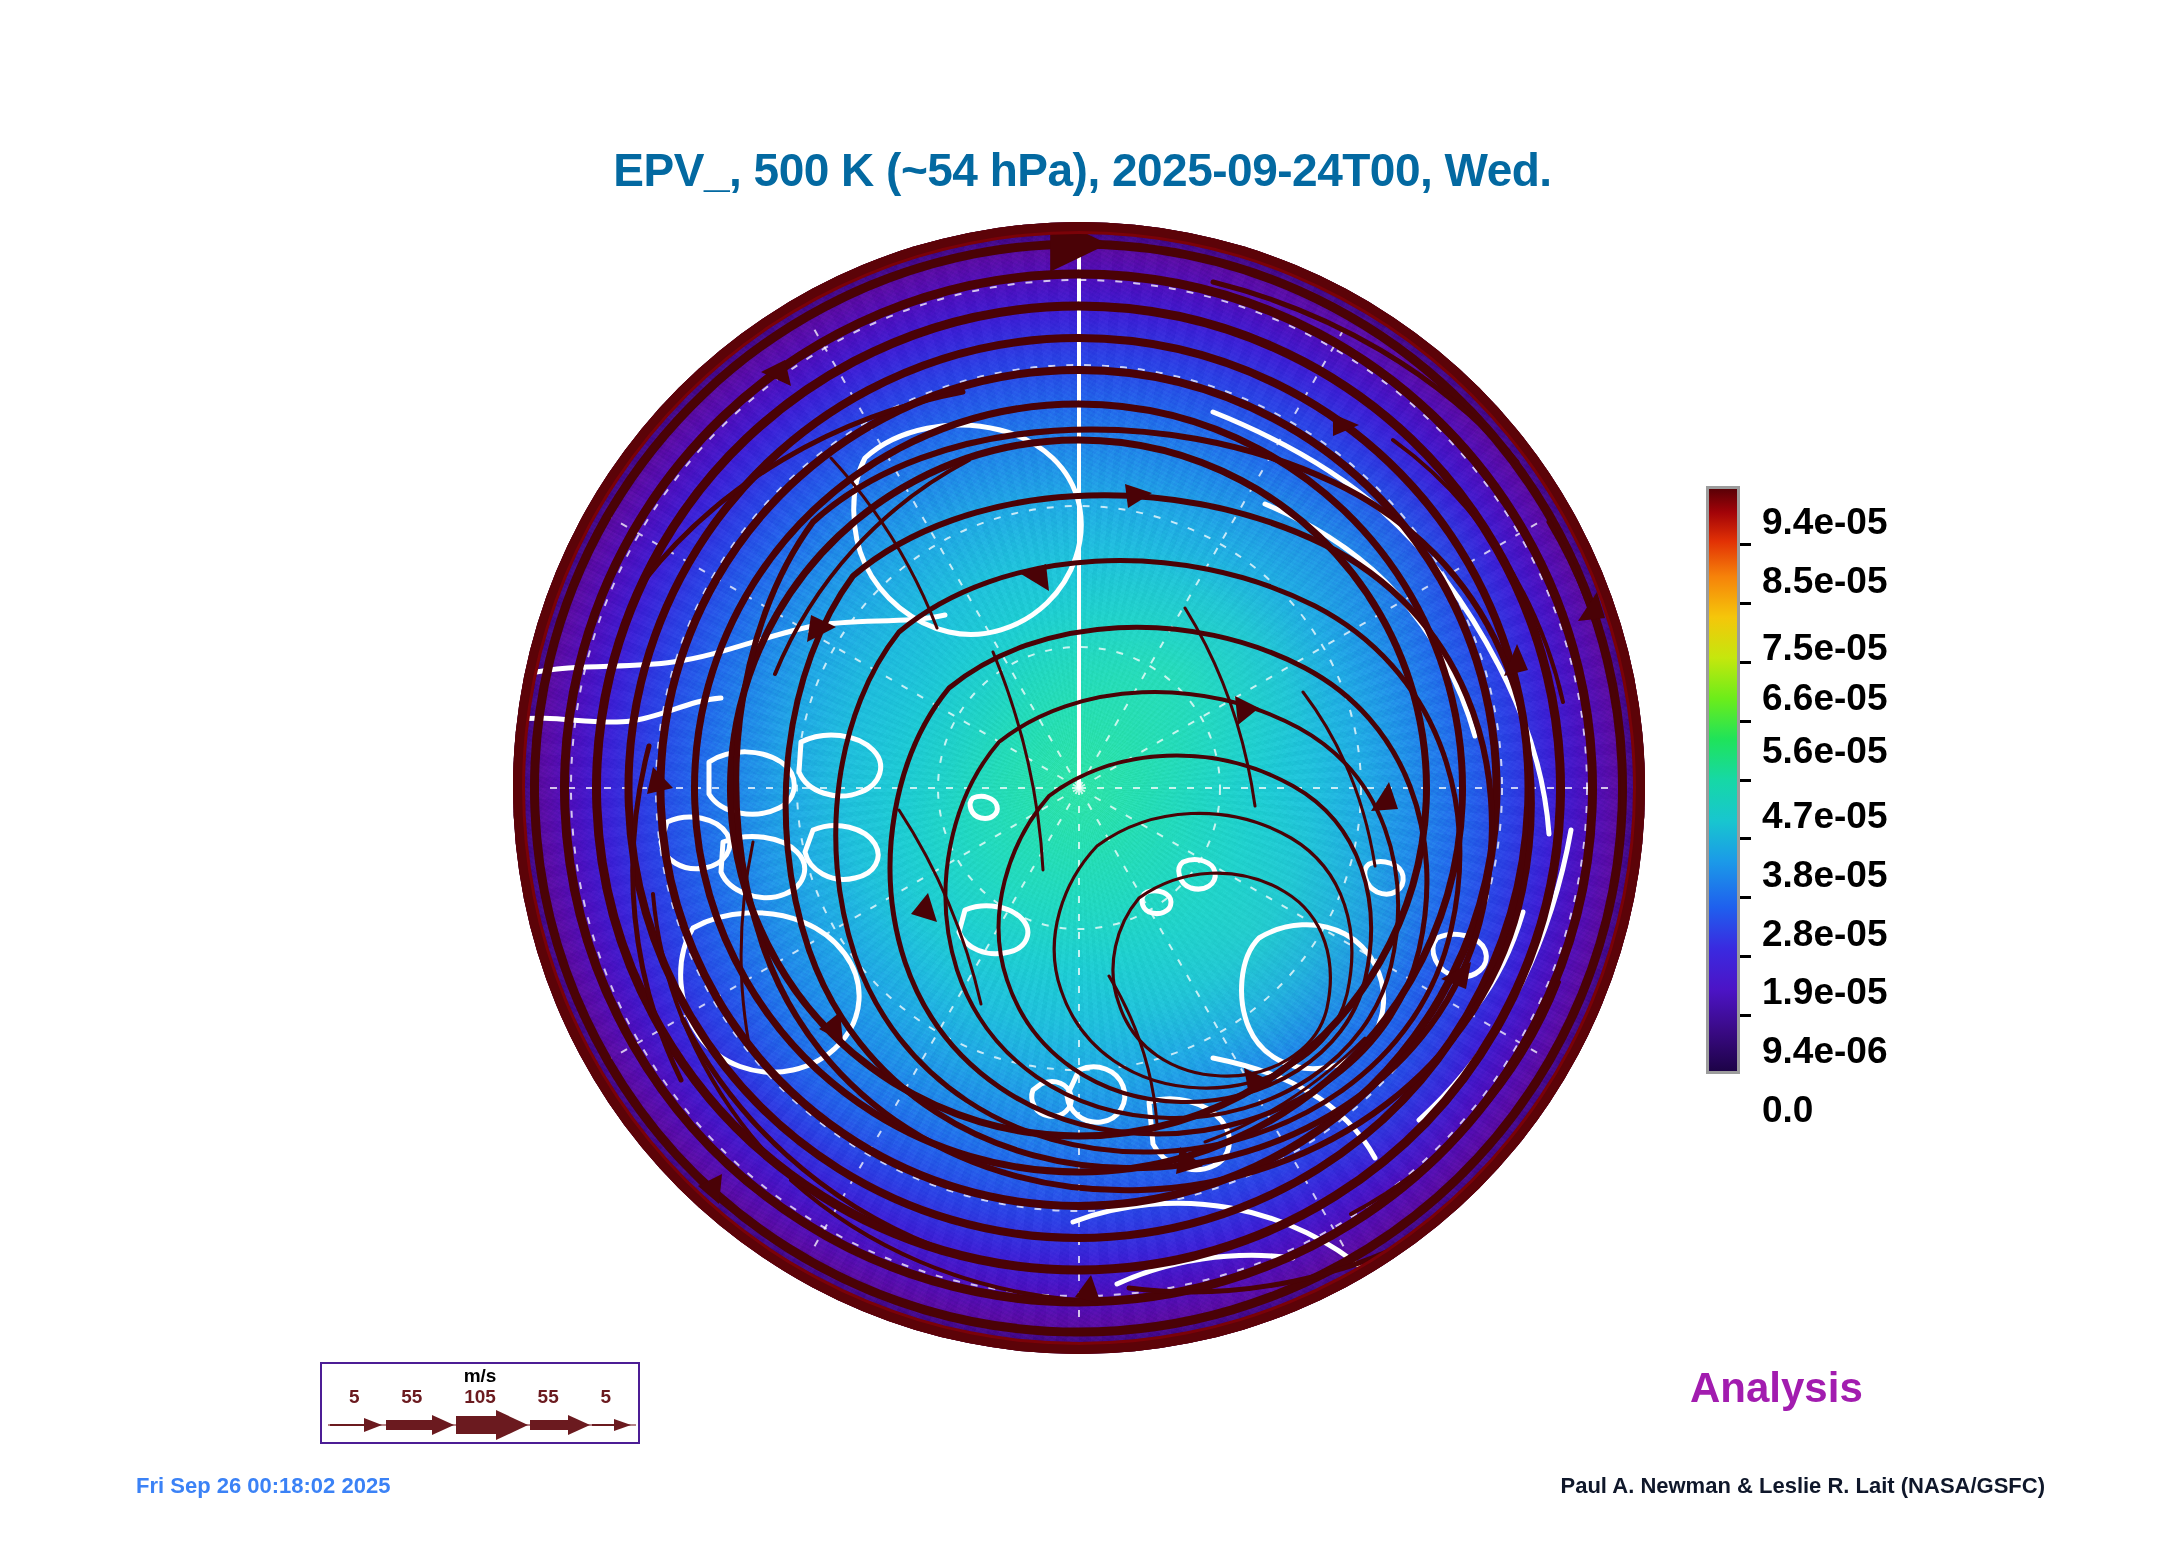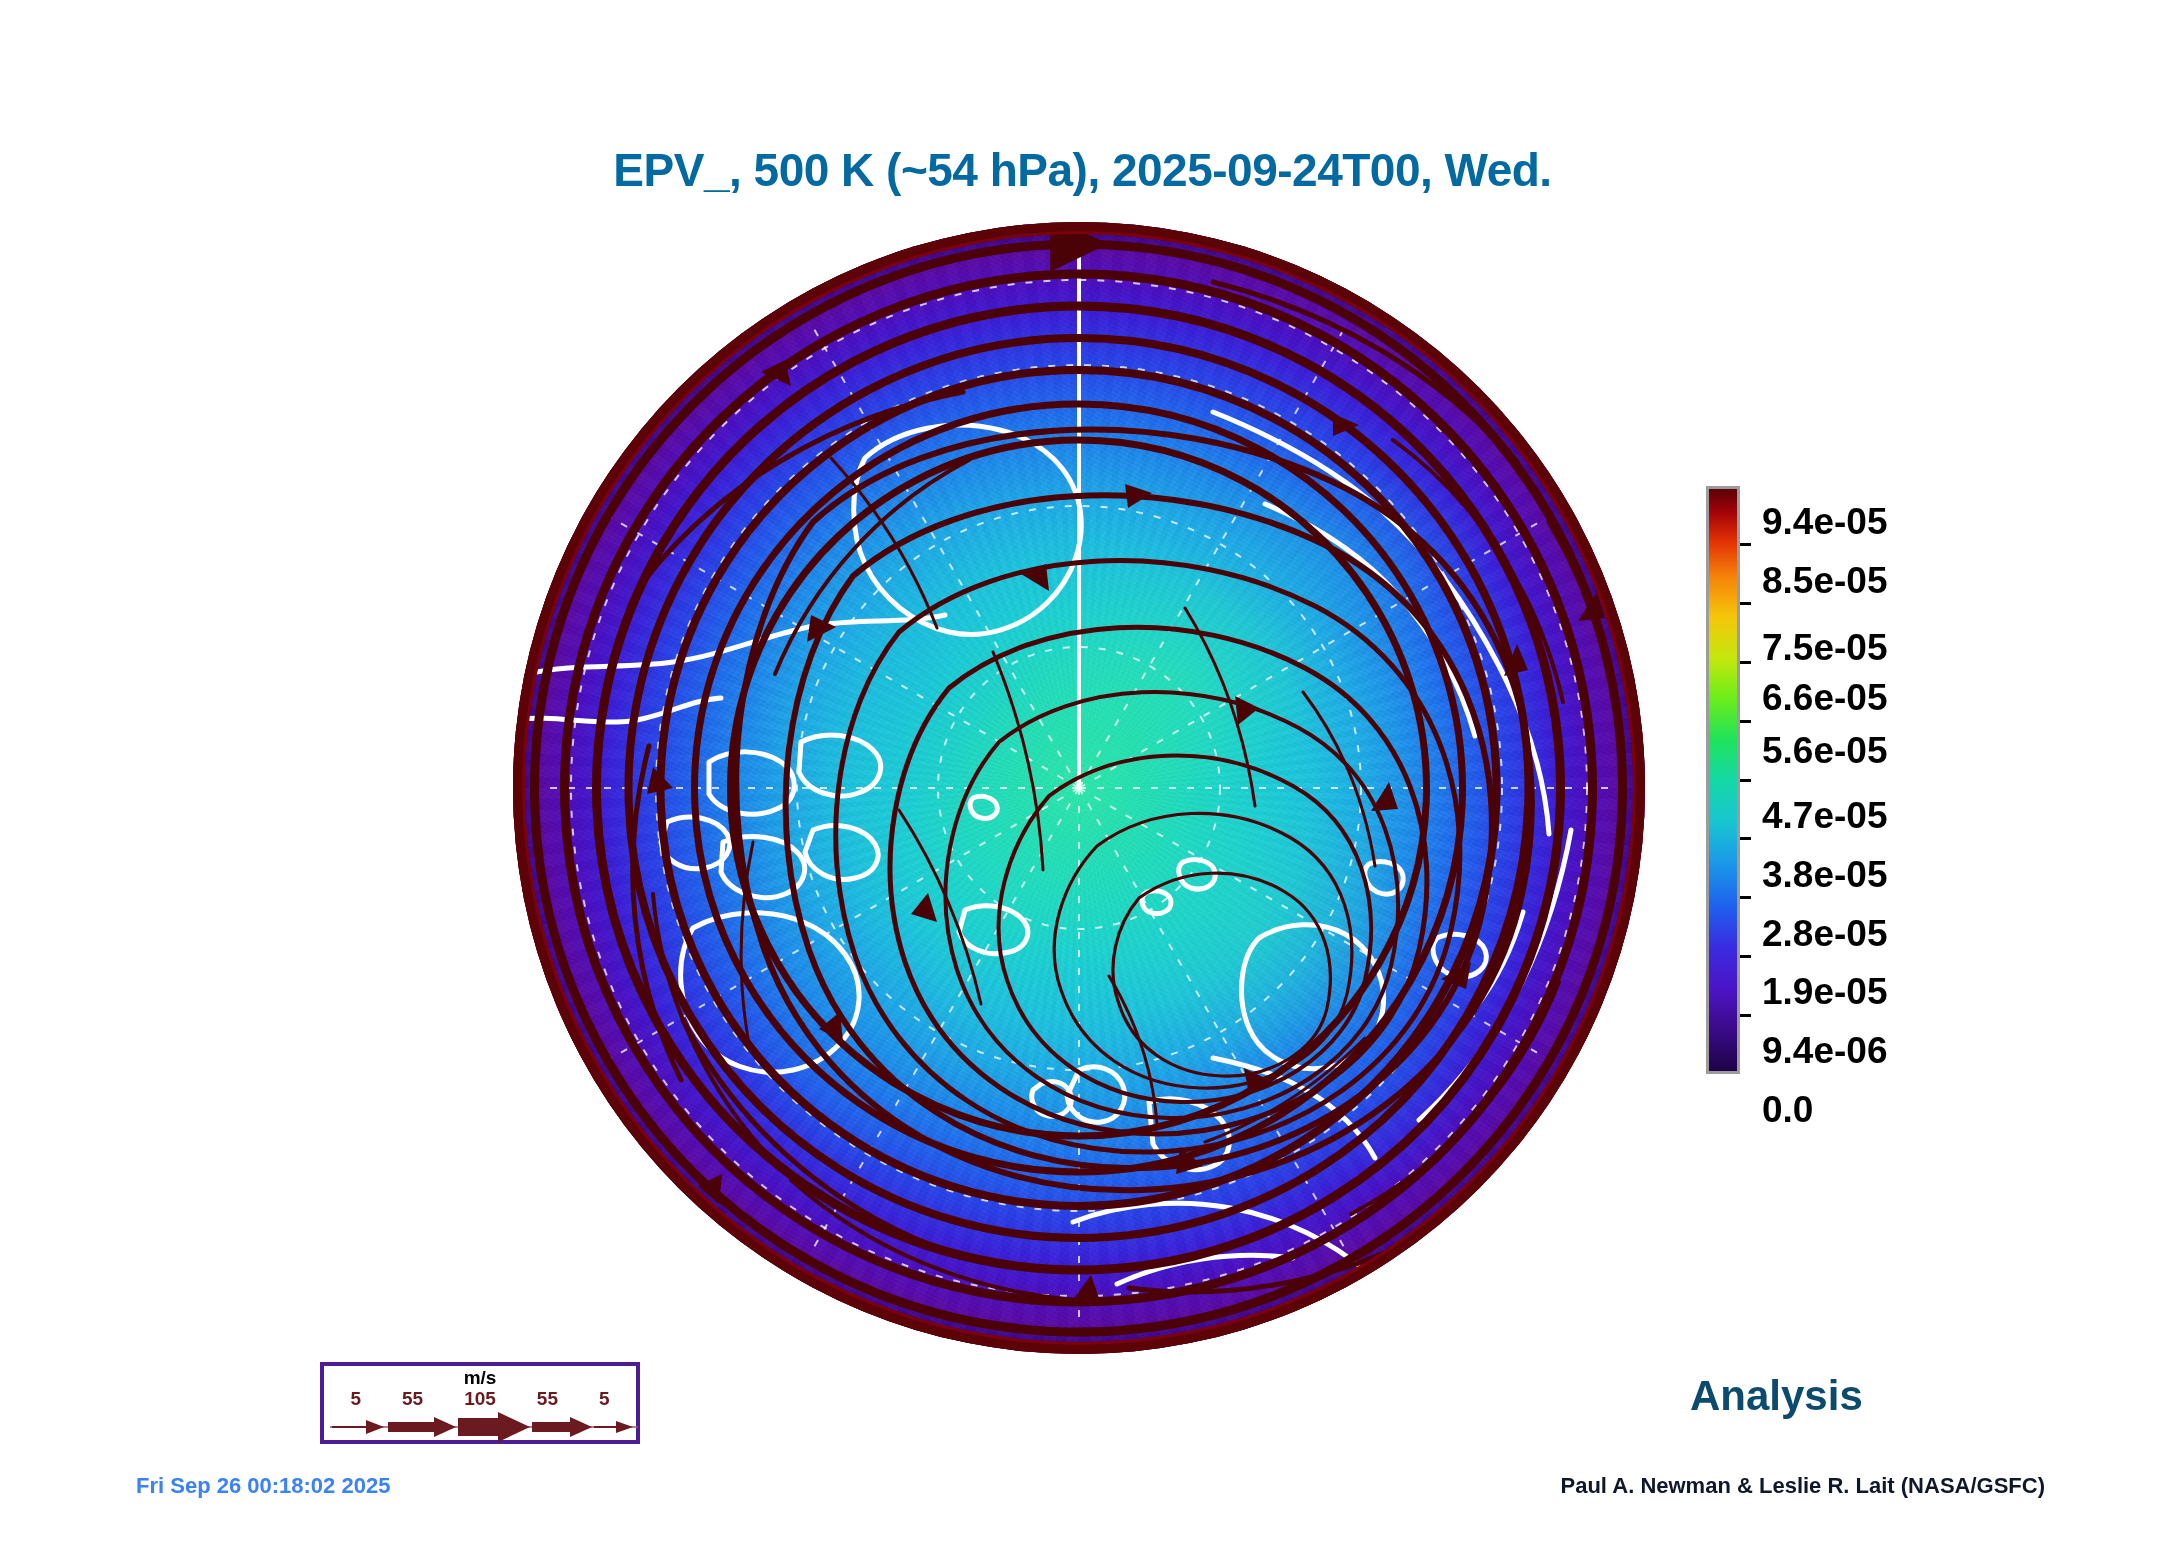--- a/index.html
+++ b/index.html
@@ -176,21 +176,21 @@
     margin-top: 36px;
   }
 
   
   .wind-legend {
     position: absolute;
     left: 320px;
     top: 1362px;
     width: 320px;
     height: 82px;
-    border: 4px solid #4c1d95;
+    border: 2px solid #4c1d95;
     box-sizing: border-box;
     background: #ffffff;
   }
   .wind-units {
     position: absolute;
     left: 0;
     top: 1px;
     width: 100%;
     text-align: center;
     font-size: 19px;
@@ -220,22 +220,21 @@
     height: 30px;
   }
 
   
   .analysis-label {
     position: absolute;
     left: 1690px;
     top: 1364px;
     font-size: 42px;
     font-weight: bold;
-    color: #0c4a6e;
-    margin-top: 8px;
+    color: #a21caf;
   }
   .timestamp {
     position: absolute;
     left: 136px;
     top: 1473px;
     font-size: 22px;
     font-weight: bold;
     color: #3b82f6;
     white-space: nowrap;
   }

